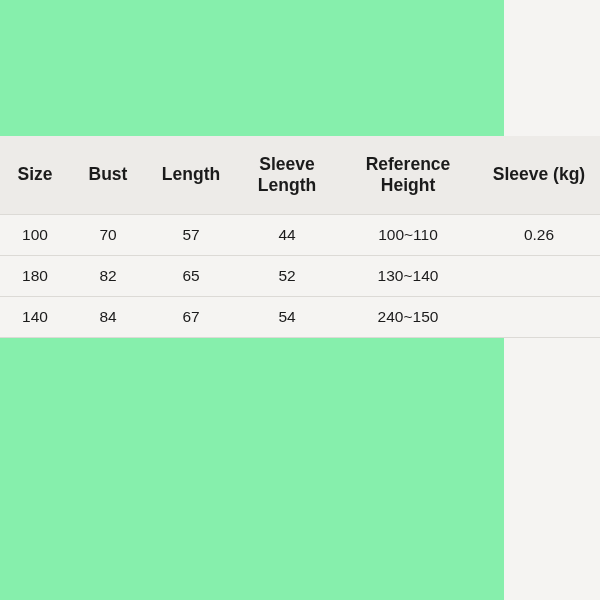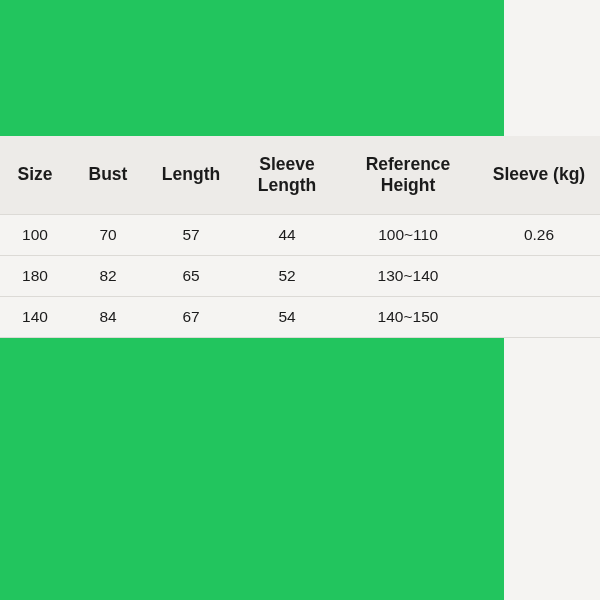--- a/index.html
+++ b/index.html
@@ -10,21 +10,21 @@
     width: 600px;
     height: 600px;
     background: #f5f4f2;
     font-family: "Liberation Sans", sans-serif;
     overflow: hidden;
   }
   .page {
     position: relative;
     width: 504px;
     height: 600px;
-    background: #22c55e;
+    background: #86efac;
     box-sizing: border-box;
   }
   .table-wrap {
     position: absolute;
     top: 136px;
     left: 0;
     width: 600px;
   }
   table.size-table {
     width: 600px;
@@ -121,19 +121,19 @@
           <td>65</td>
           <td>52</td>
           <td>130~140</td>
           <td></td>
         </tr>
         <tr>
           <td>140</td>
           <td>84</td>
           <td>67</td>
           <td>54</td>
-          <td>140~150</td>
+          <td>240~150</td>
           <td></td>
         </tr>
       </tbody>
     </table>
   </div>
 </div>
 
 </body></html>

